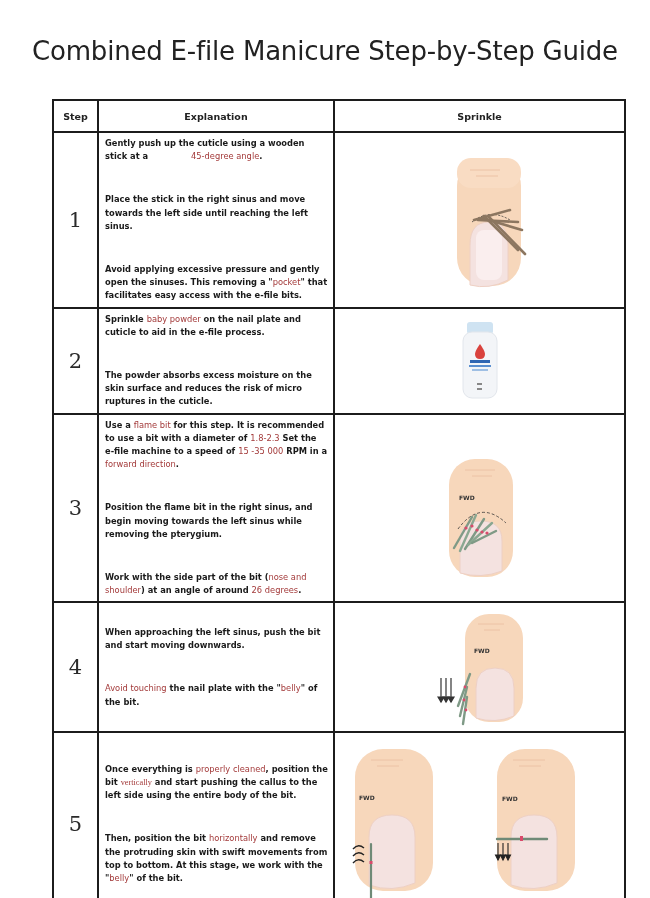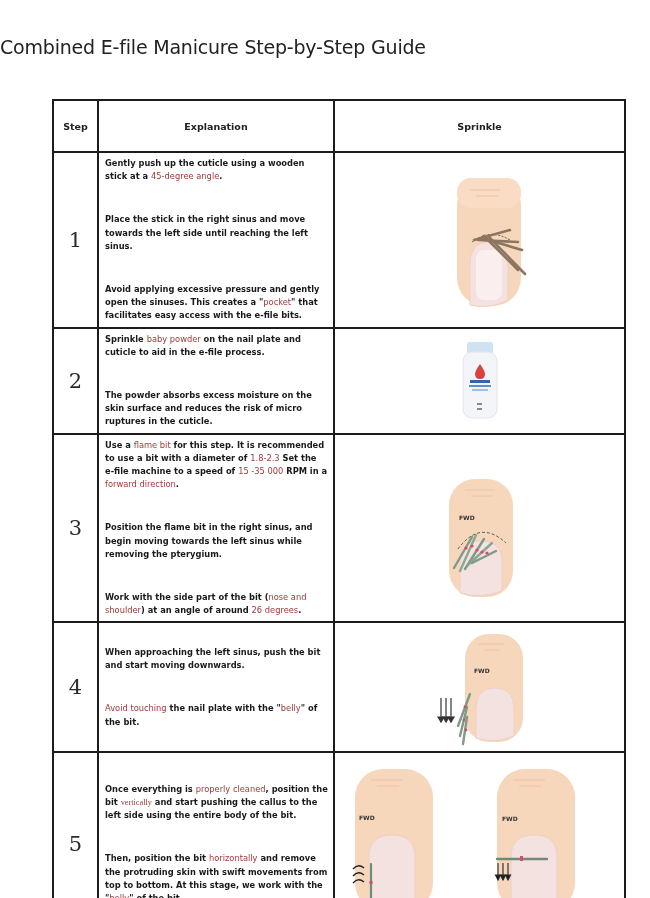--- a/index.html
+++ b/index.html
@@ -1,30 +1,30 @@
 <!DOCTYPE html>
 <html><head>
 <meta charset="utf-8">
 <style>
   * { box-sizing: border-box; margin: 0; padding: 0; }
   html, body { width: 650px; height: 898px; background: #ffffff; }
   body { position: relative; font-family: "DejaVu Sans", sans-serif; color: #1a1a1a; overflow: hidden; }
   .title {
-    position: absolute; left: 0; top: 36px; width: 650px; 
-    font-family: "DejaVu Sans", sans-serif; font-size: 19px; color: #222; font-weight: normal;
+    position: absolute; left: 0; top: 36px; width: 650px; text-align: center;
+    font-family: "DejaVu Sans", sans-serif; font-size: 26px; color: #222; font-weight: normal;
     letter-spacing: -0.2px;
   }
   table.guide {
     position: absolute; left: 52px; top: 99px; width: 572px;
     border-collapse: collapse; table-layout: fixed;
   }
   table.guide td, table.guide th {
     border: 2px solid #1c1c1c; vertical-align: middle;
   }
-  th { font-size: 9.5px; font-weight: bold; color: #222; text-align: center; height: 52px; }
+  th { font-size: 9.5px; font-weight: bold; color: #222; text-align: center; height: 32px; }
   col.c-step { width: 45px; }
   col.c-exp { width: 236px; }
   col.c-gfx { width: 291px; }
   td.num {
     text-align: center; font-family: "DejaVu Serif", serif; font-size: 21px; color: #2a2a2a;
   }
   td.exp { padding: 4px 5px 4px 6px; font-size: 8.3px; line-height: 13.2px; font-weight: bold; color: #1a1a1a; }
   td.exp p { margin: 0; }
   td.exp p + p { margin-top: 30px; }
   .hl { color: #a33a3a; font-weight: normal; }
@@ -48,23 +48,23 @@
       <th>Step</th>
       <th>Explanation</th>
       <th>Sprinkle</th>
     </tr>
   </thead>
   <tbody>
 
     <tr style="height:146px">
       <td class="num">1</td>
       <td class="exp">
-          <p><span>Gently push up the cuticle using a wooden stick at a </span><span class="hl" style="color: rgb(163, 58, 58);">45-degree angle</span><span>.</span></p>
+          <p><span>Gently push up the cuticle using a wooden stick at a </span><span class="hl" style="color: rgb(163, 58, 58); margin-left: 40px;">45-degree angle</span><span>.</span></p>
           <p><span>Place the stick in the right sinus and move towards the left side until reaching the left sinus.</span></p>
-          <p><span>Avoid applying excessive pressure and gently open the sinuses. This creates a "</span><span class="hl" style="color: rgb(163, 58, 58);">pocket</span><span>" that facilitates easy access with the e-file bits.</span></p>
+          <p><span>Avoid applying excessive pressure and gently open the sinuses. This removing a "</span><span class="hl" style="color: rgb(163, 58, 58);">pocket</span><span>" that facilitates easy access with the e-file bits.</span></p>
         </td>
       <td class="gfx">
         <svg width="140" height="140" viewBox="0 0 140 140">
           <rect x="47" y="8" width="64" height="128" rx="28" fill="#f7d7bb"></rect>
           <rect x="47" y="8" width="64" height="30" rx="14" fill="#f9dcc3"></rect>
           <line x1="60" y1="20" x2="90" y2="20" stroke="#ecc2a5" stroke-width="1"></line>
           <line x1="66" y1="26" x2="88" y2="26" stroke="#ecc2a5" stroke-width="1"></line>
           <path d="M60 135 L60 95 Q60 72 79 72 Q98 72 98 95 L98 130 Q79 140 60 135 Z" fill="#f4e2e0" stroke="#eed0c4" stroke-width="1"></path>
           <rect x="66" y="80" width="26" height="50" rx="8" fill="#faeeee"></rect>
           <path d="M62 72 Q80 58 100 70" fill="none" stroke="#333" stroke-width="0.8" stroke-dasharray="2,1.5"></path>

